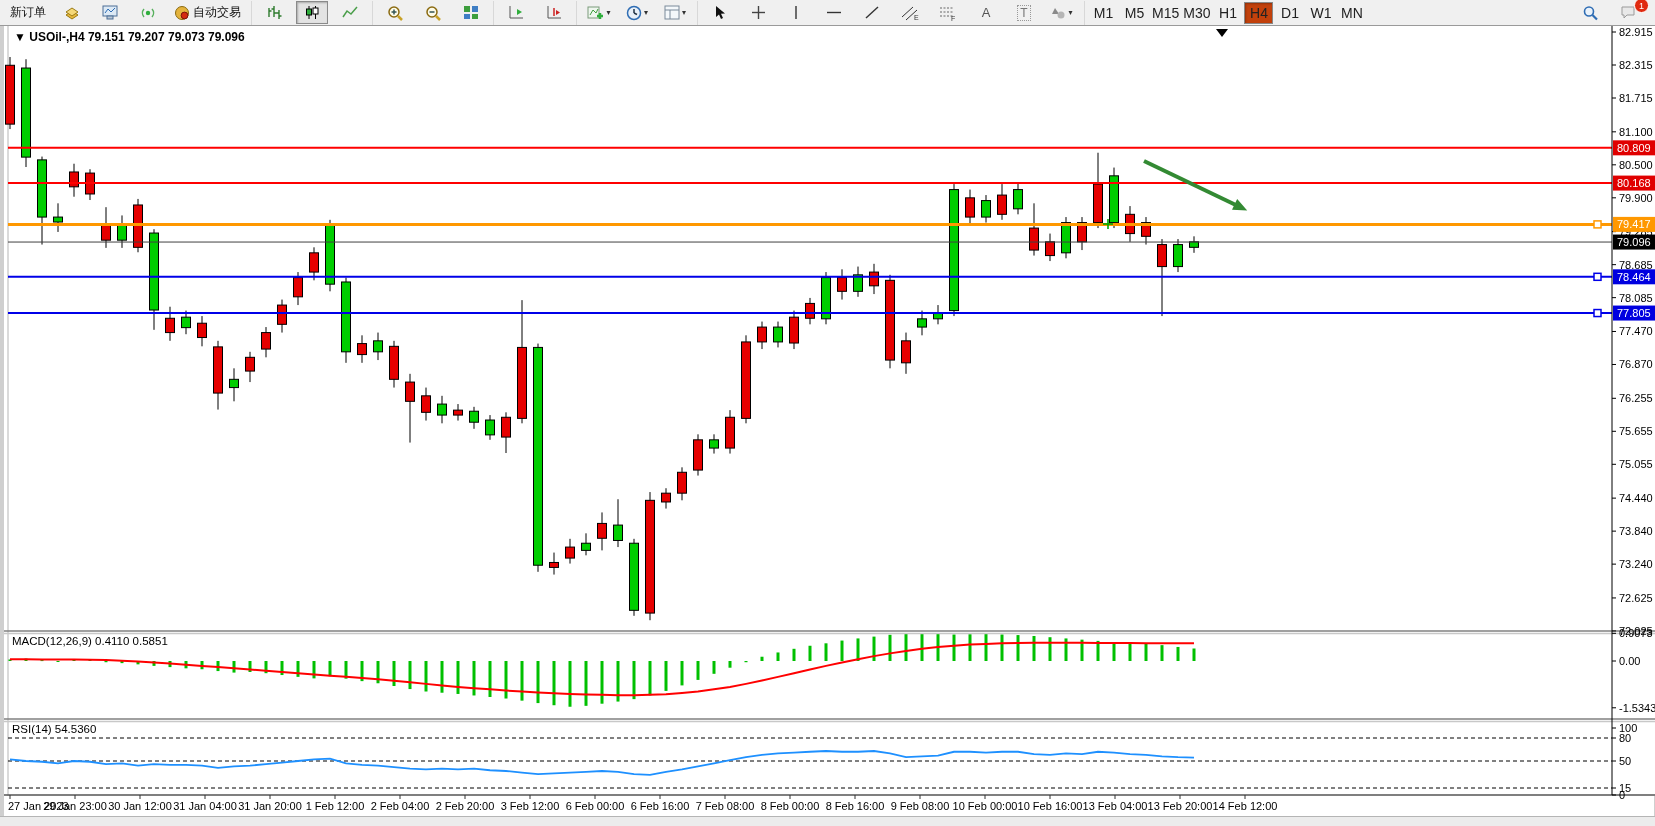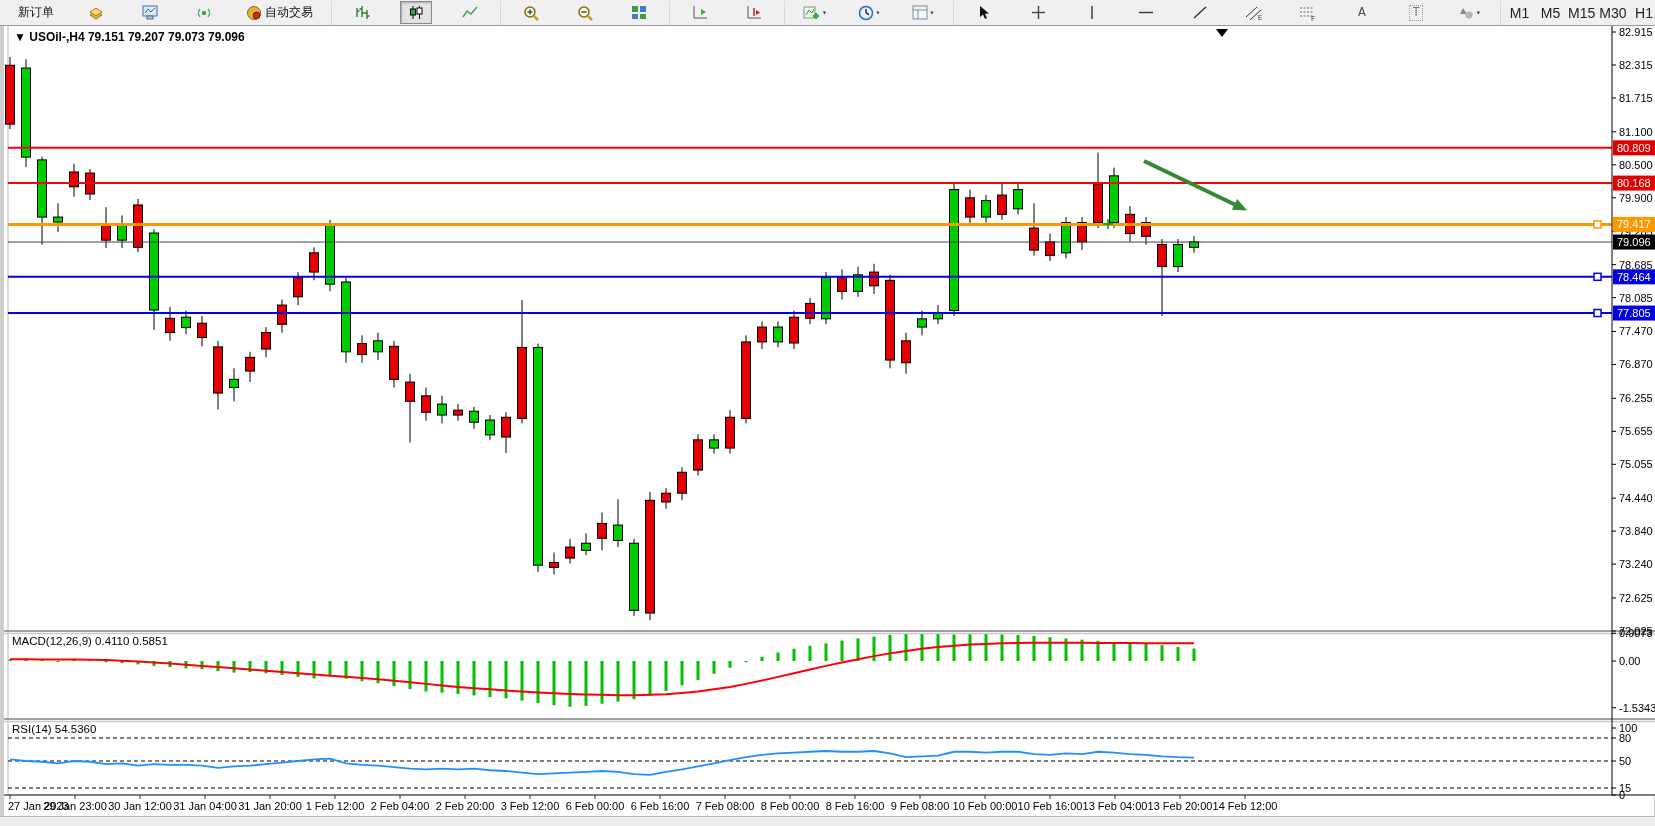--- a/index.html
+++ b/index.html
@@ -3,27 +3,27 @@
 <meta charset="utf-8">
 <style>
   html,body{margin:0;padding:0;width:1655px;height:826px;overflow:hidden;
     font-family:"Liberation Sans",sans-serif;background:#f0f0f0;}
   
   .toolbar{position:absolute;left:0;top:0;width:1655px;height:25px;background:#f0f0f0;
     border-bottom:1px solid #9a9a9a;display:flex;align-items:center;z-index:5;font-size:12px;color:#111;}
   .tgroup{display:flex;align-items:center;height:24px;padding:0 3px;border-left:1px solid #d8d8d8;}
   .tgroup:first-child{border-left:none;}
   .tbtn{min-width:24px;height:21px;display:flex;align-items:center;justify-content:center;
-    padding:0 3px;margin:0 11px;border:1px solid transparent;cursor:default;white-space:nowrap;font-family:Liberation Mono, monospace;}
+    padding:0 3px;margin:0 3px;border:1px solid transparent;cursor:default;white-space:nowrap;}
   .tbtn.active{border:1px solid #8a8a8a;background:#e3e3e3;box-shadow:inset 1px 1px 2px rgba(0,0,0,.25);}
   .tbtn svg{display:block;}
   .caret{font-size:8px;color:#333;margin-left:2px;}
   .tf-btn{min-width:27px;height:20px;display:flex;align-items:center;justify-content:center;
     font-size:14px;color:#222;border:1px solid transparent;margin:0 1px;}
-  .tf-btn.active{border:1px solid #888;background:#86efac;box-shadow:inset 1px 1px 2px rgba(0,0,0,.25);}
+  .tf-btn.active{border:1px solid #888;background:#c2410c;box-shadow:inset 1px 1px 2px rgba(0,0,0,.25);}
   .spacer{flex:1;}
   .badge{position:absolute;top:-4px;right:-6px;background:#e02a10;color:#fff;border-radius:8px;
     min-width:13px;height:13px;font-size:9px;display:flex;align-items:center;justify-content:center;border:1px solid #fff;}
   
   .chartwin{position:absolute;left:0;top:26px;width:1655px;height:790px;background:#fff;
     border-left:4px solid #cfcfcf;border-right:1px solid #cfcfcf;box-sizing:border-box;}
   #chart-svg{position:absolute;left:0;top:0;}
   .statusbar{position:absolute;left:0;top:816px;width:1655px;height:10px;background:#ececec;border-top:1px solid #b5b5b5;}
 </style>
 </head>

